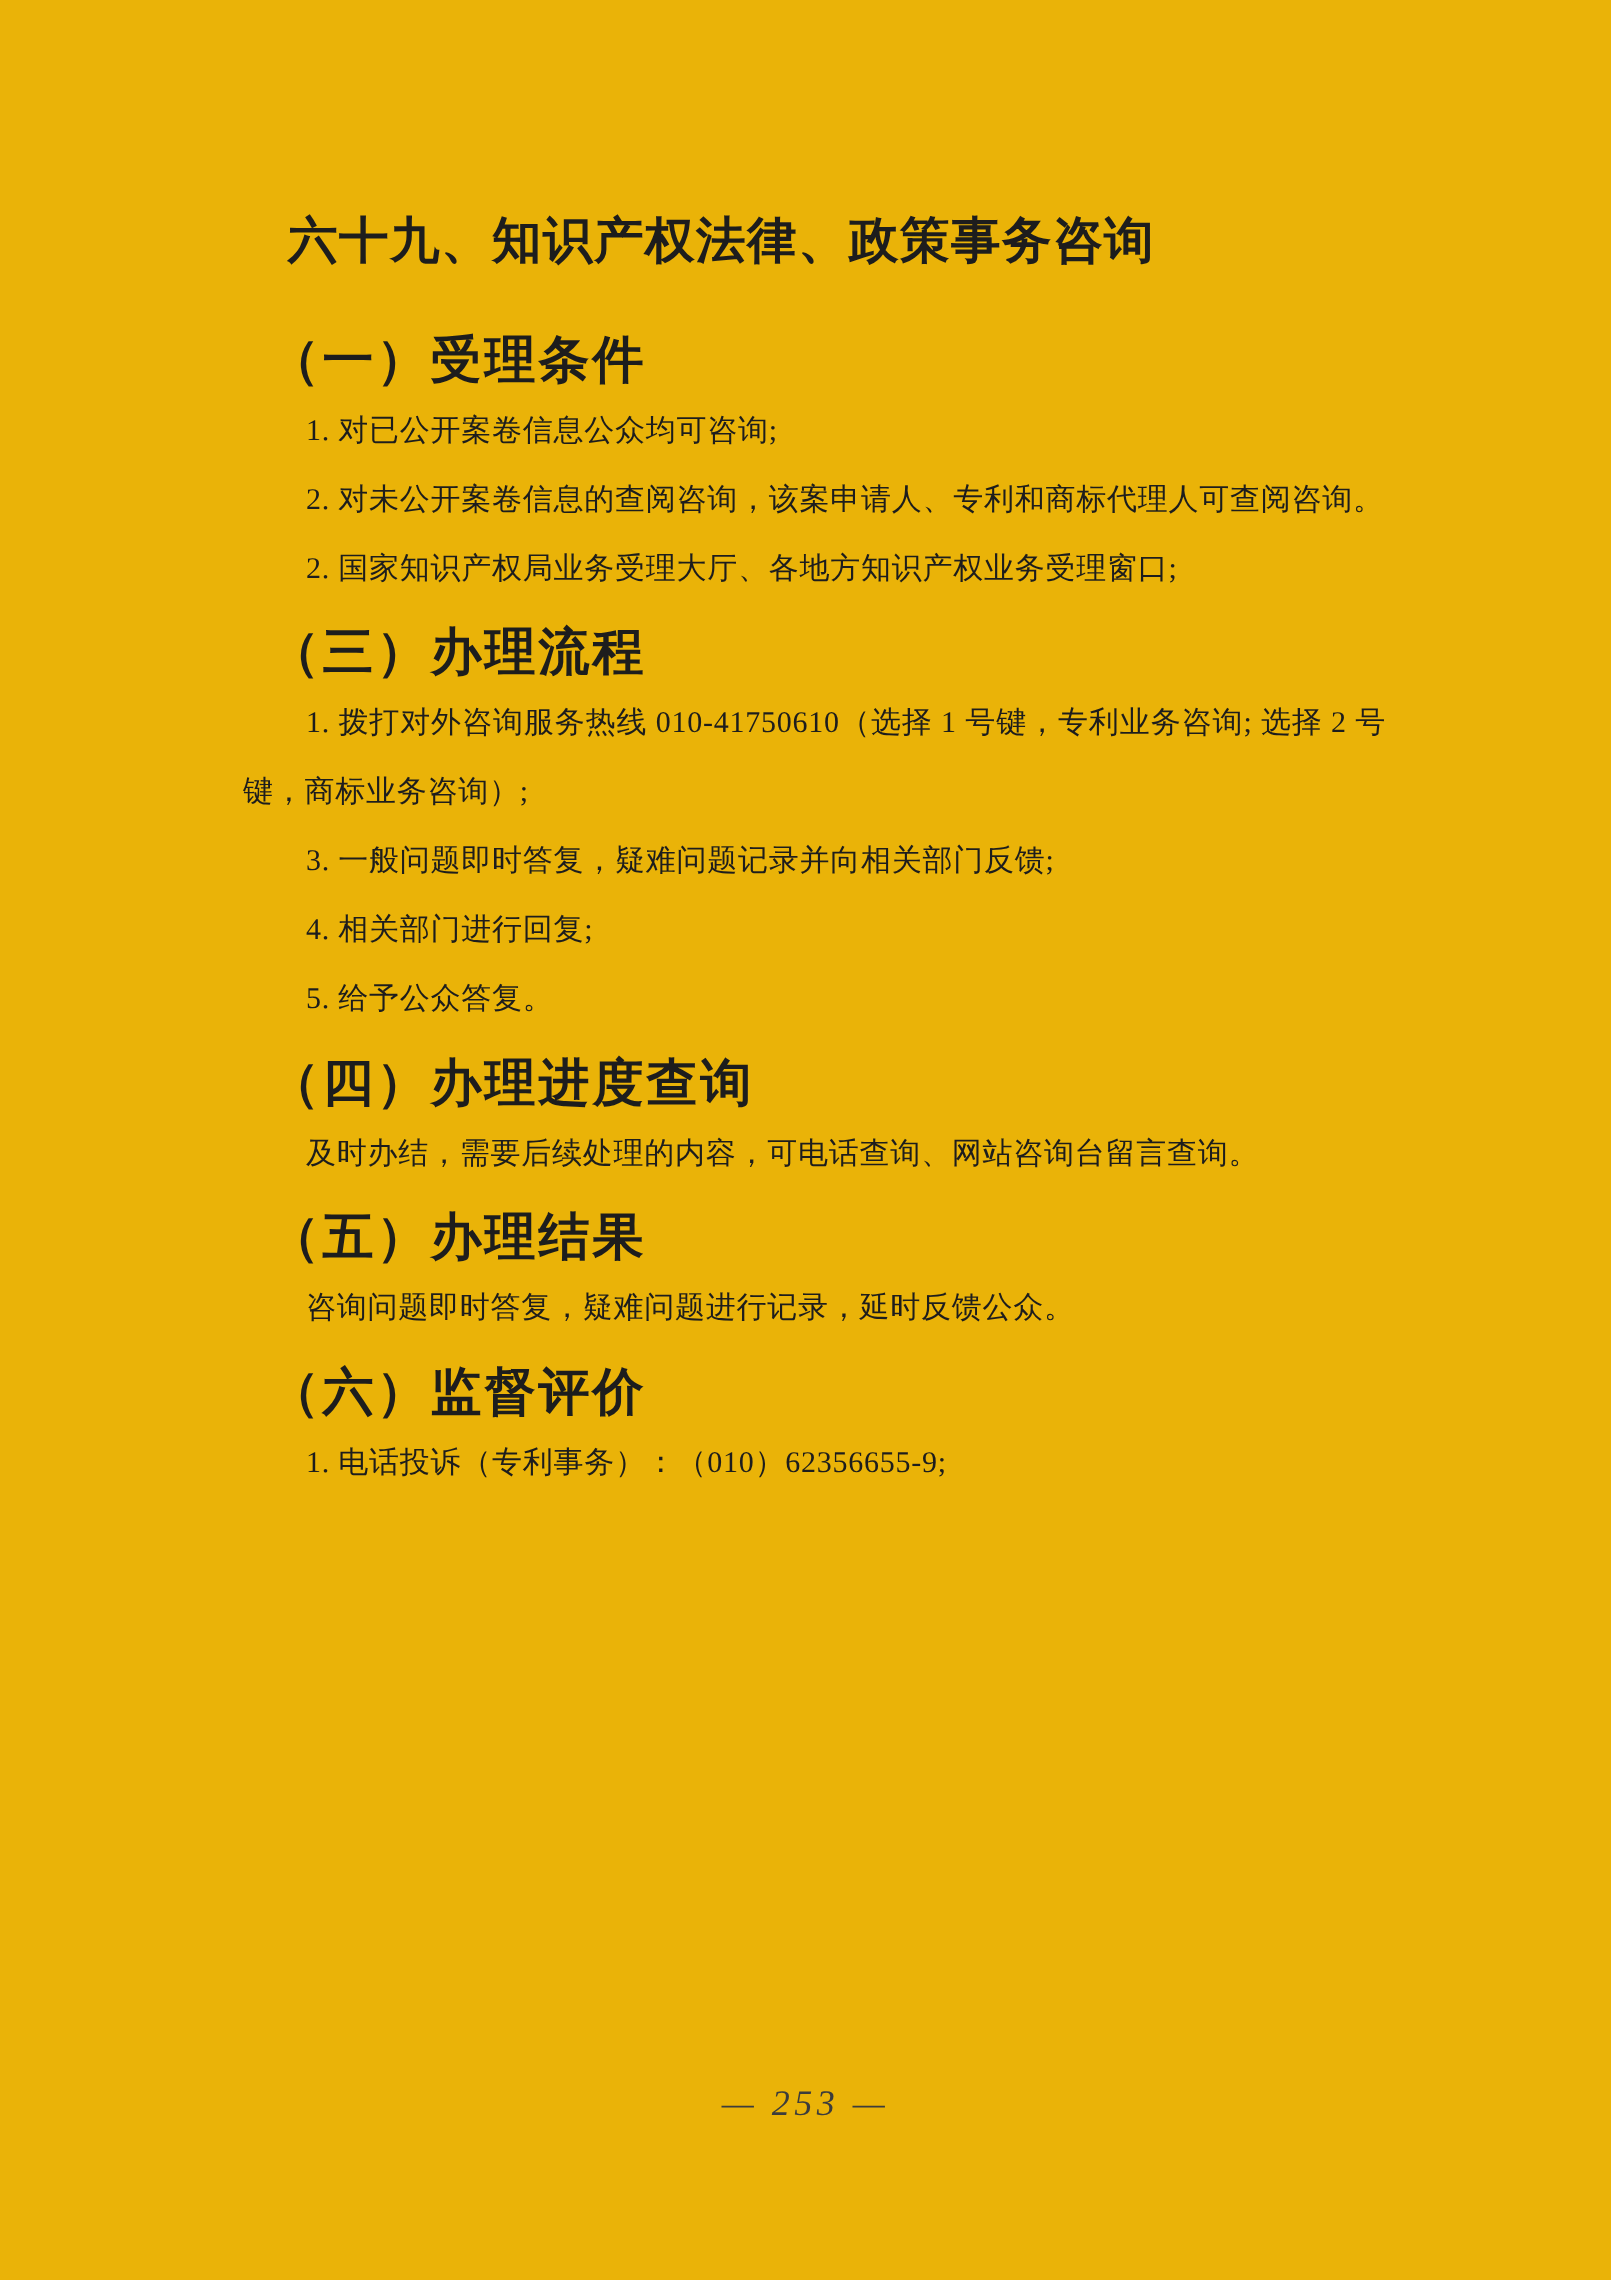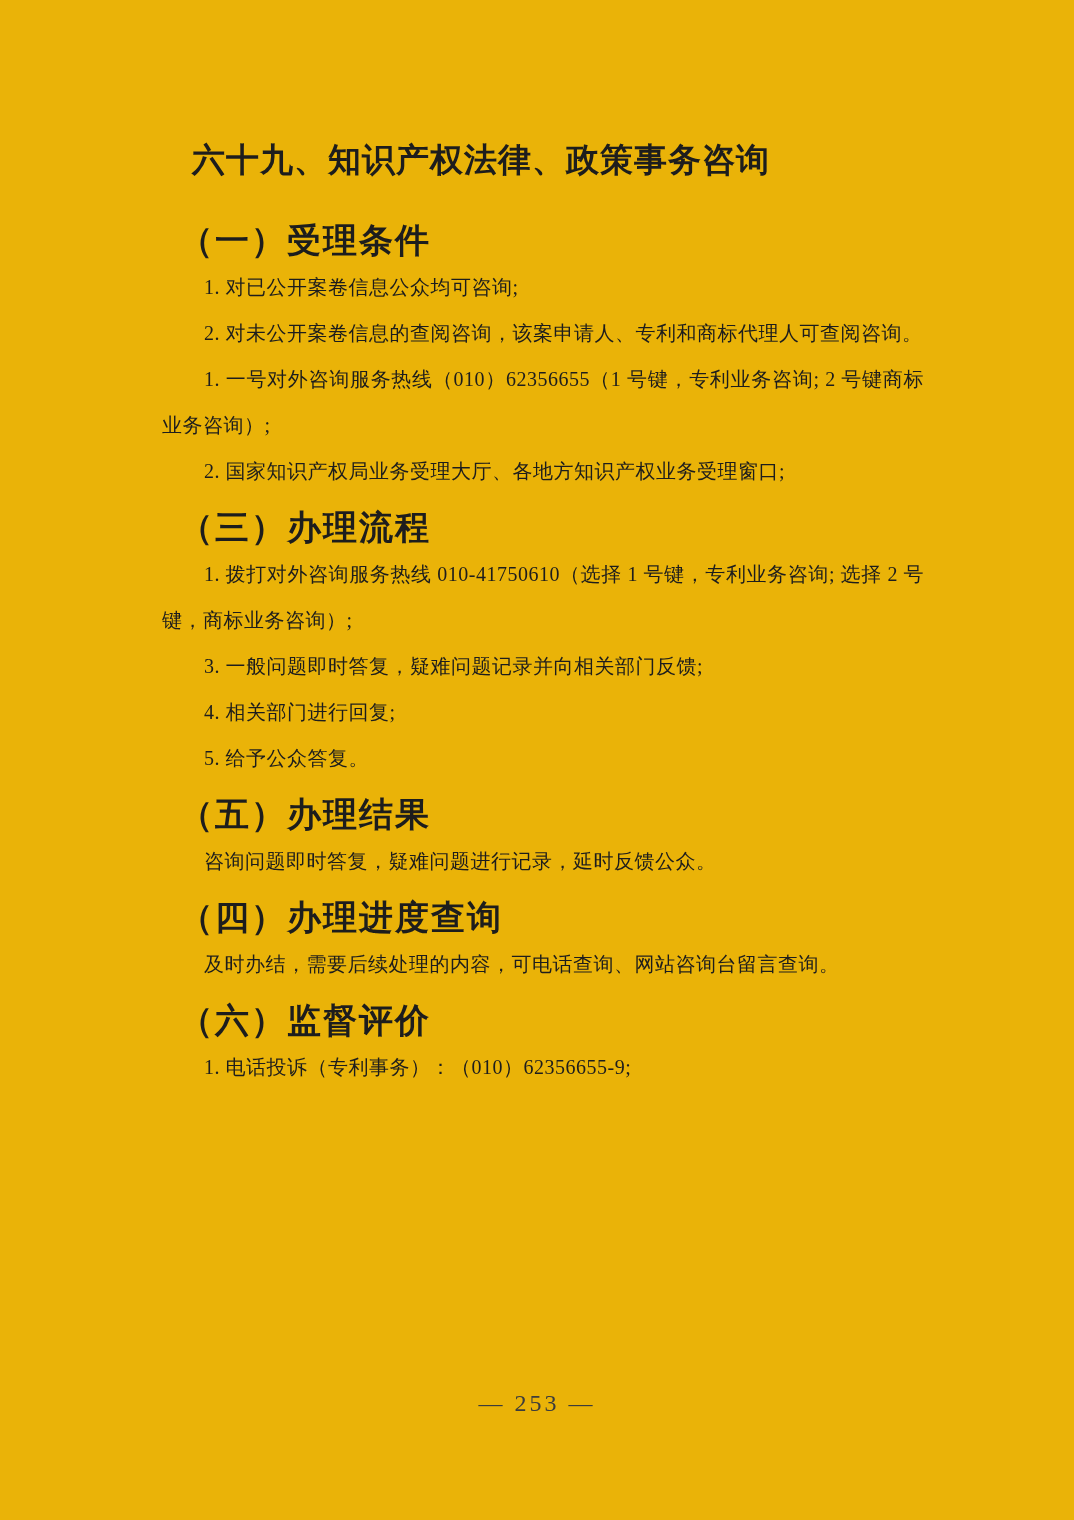--- a/index.html
+++ b/index.html
@@ -46,57 +46,57 @@
   }
   .page-number {
     position: absolute;
     top: 1390px;
     left: 0;
     width: 100%;
     text-align: center;
     font-size: 24px;
     letter-spacing: 3px;
     color: #3c3c3c;
+    font-style: italic;
   }
 </style>
 </head>
 <body>
 
 <div class="page">
   <div class="content">
 
     <h1 class="doc-title">六十九、知识产权法律、政策事务咨询</h1>
 
     <section>
       <h2 class="sec-h first">（一）受理条件</h2>
       <p class="body-p">1. 对已公开案卷信息公众均可咨询;</p>
       <p class="body-p">2. 对未公开案卷信息的查阅咨询，该案申请人、专利和商标代理人可查阅咨询。</p>
     </section>
 
     <section>
-      <p class="body-p">1. 一号对外咨询服务热线（010）62356655（1 号键，专利业务咨询; 2 号键商标业务咨询）;</p>
       <p class="body-p">2. 国家知识产权局业务受理大厅、各地方知识产权业务受理窗口;</p>
     </section>
 
     <section>
       <h2 class="sec-h">（三）办理流程</h2>
       <p class="body-p">1. 拨打对外咨询服务热线 010-41750610（选择 1 号键，专利业务咨询; 选择 2 号键，商标业务咨询）;</p>
       <p class="body-p">3. 一般问题即时答复，疑难问题记录并向相关部门反馈;</p>
       <p class="body-p">4. 相关部门进行回复;</p>
       <p class="body-p">5. 给予公众答复。</p>
     </section>
 
     <section>
-      <h2 class="sec-h">（五）办理结果</h2>
-      <p class="body-p">咨询问题即时答复，疑难问题进行记录，延时反馈公众。</p>
+      <h2 class="sec-h">（四）办理进度查询</h2>
+      <p class="body-p">及时办结，需要后续处理的内容，可电话查询、网站咨询台留言查询。</p>
     </section>
 
     <section>
-      <h2 class="sec-h">（四）办理进度查询</h2>
-      <p class="body-p">及时办结，需要后续处理的内容，可电话查询、网站咨询台留言查询。</p>
+      <h2 class="sec-h">（五）办理结果</h2>
+      <p class="body-p">咨询问题即时答复，疑难问题进行记录，延时反馈公众。</p>
     </section>
 
     <section>
       <h2 class="sec-h">（六）监督评价</h2>
       <p class="body-p">1. 电话投诉（专利事务）：（010）62356655-9;</p>
     </section>
 
   </div>
 
   <div class="page-number">— 253 —</div>

